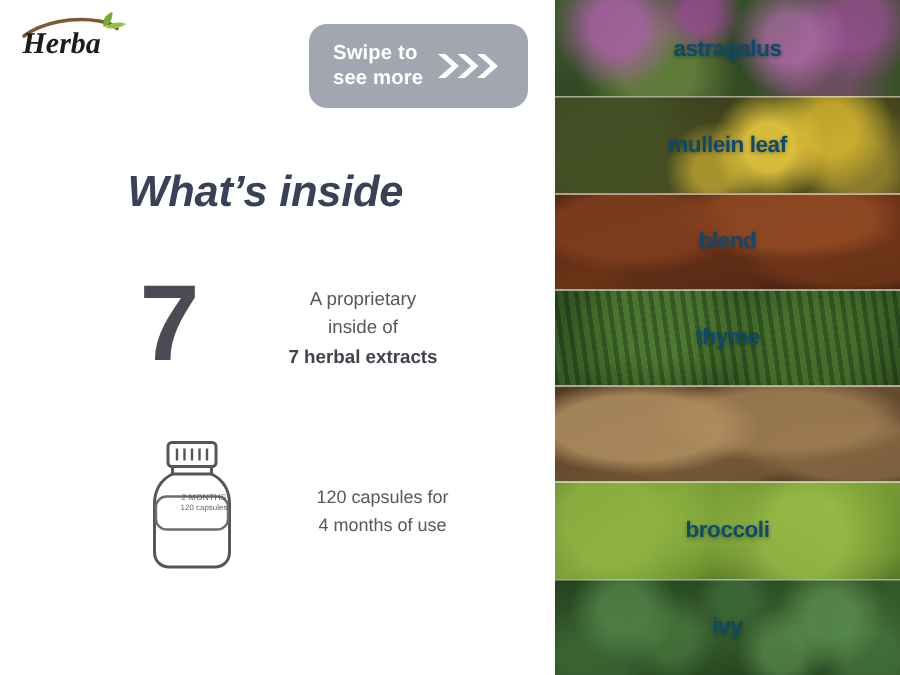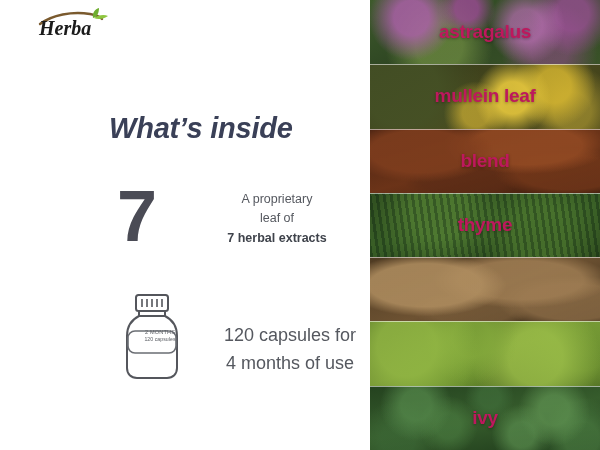--- a/index.html
+++ b/index.html
@@ -22,21 +22,20 @@
   }
 
   
   .left-panel {
     position: absolute;
     left: 0;
     top: 0;
     width: 300px;
     height: 450px;
     background: #ffffff;
-    margin-left: 24px;
   }
 
   
   .logo {
     position: absolute;
     left: 14px;
     top: 8px;
     width: 78px;
     height: 30px;
   }
@@ -99,21 +98,21 @@
     left: 8px;
     top: -4px;
     font-size: 72px;
     font-weight: bold;
     color: #4a4b55;
     line-height: 1;
     letter-spacing: -2px;
   }
   .blend-text {
     position: absolute;
-    left: 98px;
+    left: 87px;
     top: 6px;
     width: 140px;
     text-align: center;
     font-size: 12.5px;
     color: #55585f;
     line-height: 1.55;
   }
   .blend-text .bold {
     font-weight: bold;
     color: #3f434b;
@@ -149,25 +148,25 @@
     line-height: 1.45;
   }
   .bottle-l2 {
     font-size: 5.2px;
     color: #5a5d63;
     letter-spacing: 0.05px;
     line-height: 1.45;
   }
   .capsule-text {
     position: absolute;
-    left: 106px;
+    left: 95px;
     top: 30px;
     width: 150px;
     text-align: center;
-    font-size: 18px;
+    font-size: 12px;
     color: #55585f;
     line-height: 1.55;
   }
 
   
   .right-panel {
     position: absolute;
     left: 370px;
     top: 0;
     width: 230px;
@@ -183,22 +182,22 @@
     align-items: center;
     justify-content: center;
   }
   .herb-bg {
     position: absolute;
     inset: 0;
   }
   .herb-name {
     position: relative;
     z-index: 3;
-    color: #be185d;
-    font-size: 19px;
+    color: #0c4a6e;
+    font-size: 15px;
     font-weight: bold;
     letter-spacing: -0.3px;
     text-shadow: 0 1px 3px rgba(0,0,0,0.35);
   }
   
   .bg-astragalus {
     background:
       radial-gradient(circle at 18% 28%, rgba(171,96,168,0.85) 0 9%, transparent 22%),
       radial-gradient(circle at 42% 14%, rgba(156,74,150,0.80) 0 8%, transparent 20%),
       radial-gradient(circle at 68% 40%, rgba(186,112,180,0.70) 0 10%, transparent 24%),
@@ -281,28 +280,39 @@
 
         <path d="M2 16 C14 7, 34 3, 52 6 C58 7, 62 9, 64 11" stroke="#7a5a2e" stroke-width="2.4" fill="none" stroke-linecap="round"></path>
 
         <path d="M55 10 C54 5, 57 1, 61 0 C61 5, 59 9, 55 10 Z" fill="#6fae2f"></path>
         <path d="M56 10 C60 7, 66 6, 70 8 C66 11, 60 12, 56 10 Z" fill="#8ec63f"></path>
 
         <text x="1" y="27" font-family="'Liberation Serif', serif" font-size="20" font-style="italic" font-weight="bold" fill="#1b1b1b">Herba</text>
       </svg>
     </div>
 
+    <div class="swipe-btn">
+      <span class="swipe-text">Swipe to
+see more</span>
+      <span class="chev-group">
+        <svg width="44" height="22" viewBox="0 0 44 22">
+          <path d="M2 3 L11 11 L2 19 L7 19 L16 11 L7 3 Z" fill="#ffffff"></path>
+          <path d="M15 3 L24 11 L15 19 L20 19 L29 11 L20 3 Z" fill="#ffffff"></path>
+          <path d="M28 3 L37 11 L28 19 L33 19 L42 11 L33 3 Z" fill="#ffffff"></path>
+        </svg>
+      </span>
+    </div>
 
     <div class="heading">What’s inside</div>
 
     <div class="blend-row">
       <div class="big-number">7</div>
       <div class="blend-text">
         <span>A proprietary</span><br>
-        <span>leaf of</span><br>
+        <span>inside of</span><br>
         <span class="bold">7 herbal extracts</span>
       </div>
     </div>
 
     <div class="bottle-row">
       <div class="bottle-icon">
         <svg width="70" height="90" viewBox="0 0 70 90">
 
           <rect x="19" y="3" width="32" height="16" rx="2.5" fill="none" stroke="#54565c" stroke-width="2"></rect>
           <line x1="25" y1="7" x2="25" y2="15" stroke="#54565c" stroke-width="1.6"></line>
@@ -357,20 +367,21 @@
     </div>
 
     <div class="herb-strip">
       <div class="strip-divider"></div>
       <div class="herb-bg bg-ginger"></div>
     </div>
 
     <div class="herb-strip">
       <div class="strip-divider"></div>
       <div class="herb-bg bg-broccoli"></div>
+      <span class="herb-name">broccoli</span>
     </div>
 
     <div class="herb-strip">
       <div class="strip-divider"></div>
       <div class="herb-bg bg-ivy"></div>
       <span class="herb-name">ivy</span>
     </div>
 
   </div>
 

